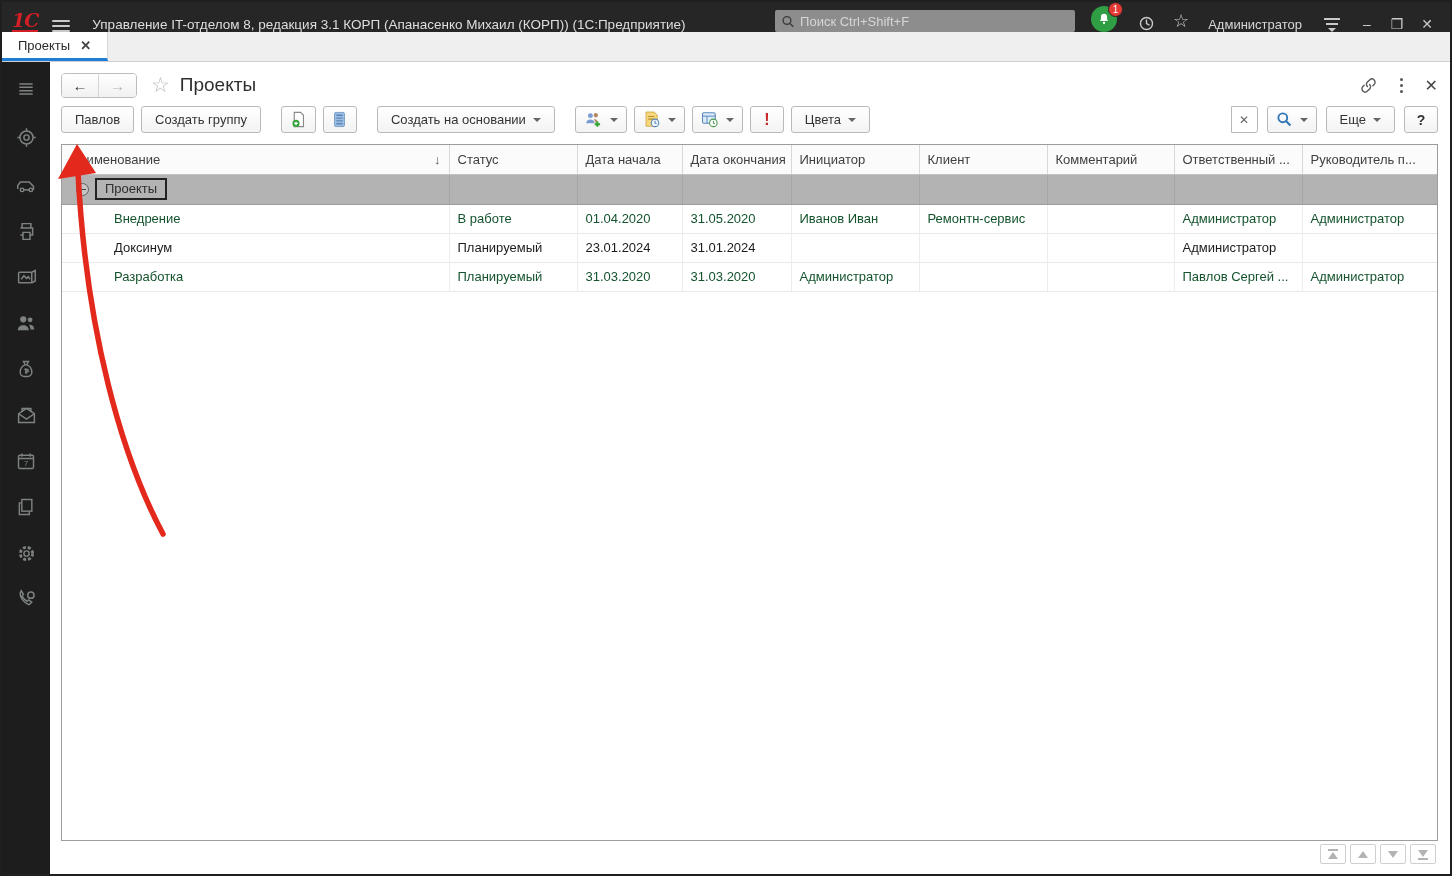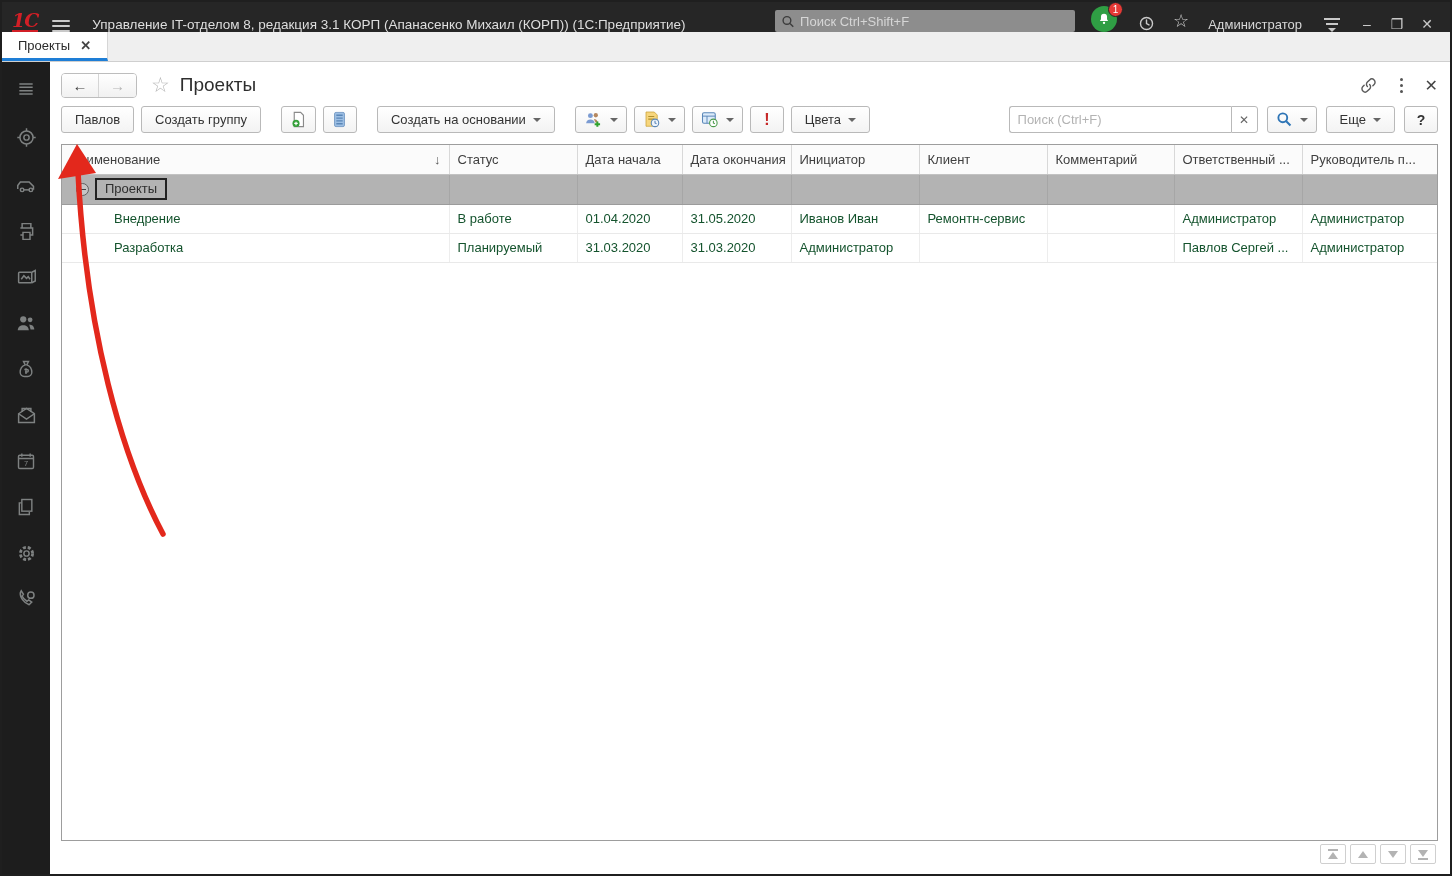--- a/index.html
+++ b/index.html
@@ -300,21 +300,20 @@
         <button class="btn icon-only">
             <span class="excl">!</span>
           </button>
         <button class="btn">
             <span>Цвета</span>
             <span class="caret"></span>
           </button>
 
         <span class="toolbar-right">
           <span class="searchwrap">
-            <input placeholder="Поиск (Ctrl+F)" style="">
             <span class="clearbtn">✕</span>
           </span>
           <button class="btn icon-only">
             <svg width="17" height="17" viewBox="0 0 20 20">
                 <circle cx="8" cy="8" r="5.2" fill="none" stroke="#2e75b6" stroke-width="2.2"></circle>
                 <line x1="12" y1="12" x2="17" y2="17" stroke="#2e75b6" stroke-width="2.4"></line>
               </svg>
             <span class="caret"></span>
           </button>
           <button class="btn">
@@ -374,20 +373,31 @@
               <td>Внедрение</td>
                 <td>В работе</td>
                 <td>01.04.2020</td>
                 <td>31.05.2020</td>
                 <td>Иванов Иван</td>
                 <td>Ремонтн-сервис</td>
                 <td></td>
                 <td>Администратор</td>
                 <td>Администратор</td>
             </tr>
+            <tr class="data plain">
+              <td>Доксинум</td>
+                <td>Планируемый</td>
+                <td>23.01.2024</td>
+                <td>31.01.2024</td>
+                <td></td>
+                <td></td>
+                <td></td>
+                <td>Администратор</td>
+                <td></td>
+            </tr>
             <tr class="data link">
               <td>Разработка</td>
                 <td>Планируемый</td>
                 <td>31.03.2020</td>
                 <td>31.03.2020</td>
                 <td>Администратор</td>
                 <td></td>
                 <td></td>
                 <td>Павлов Сергей ...</td>
                 <td>Администратор</td>

